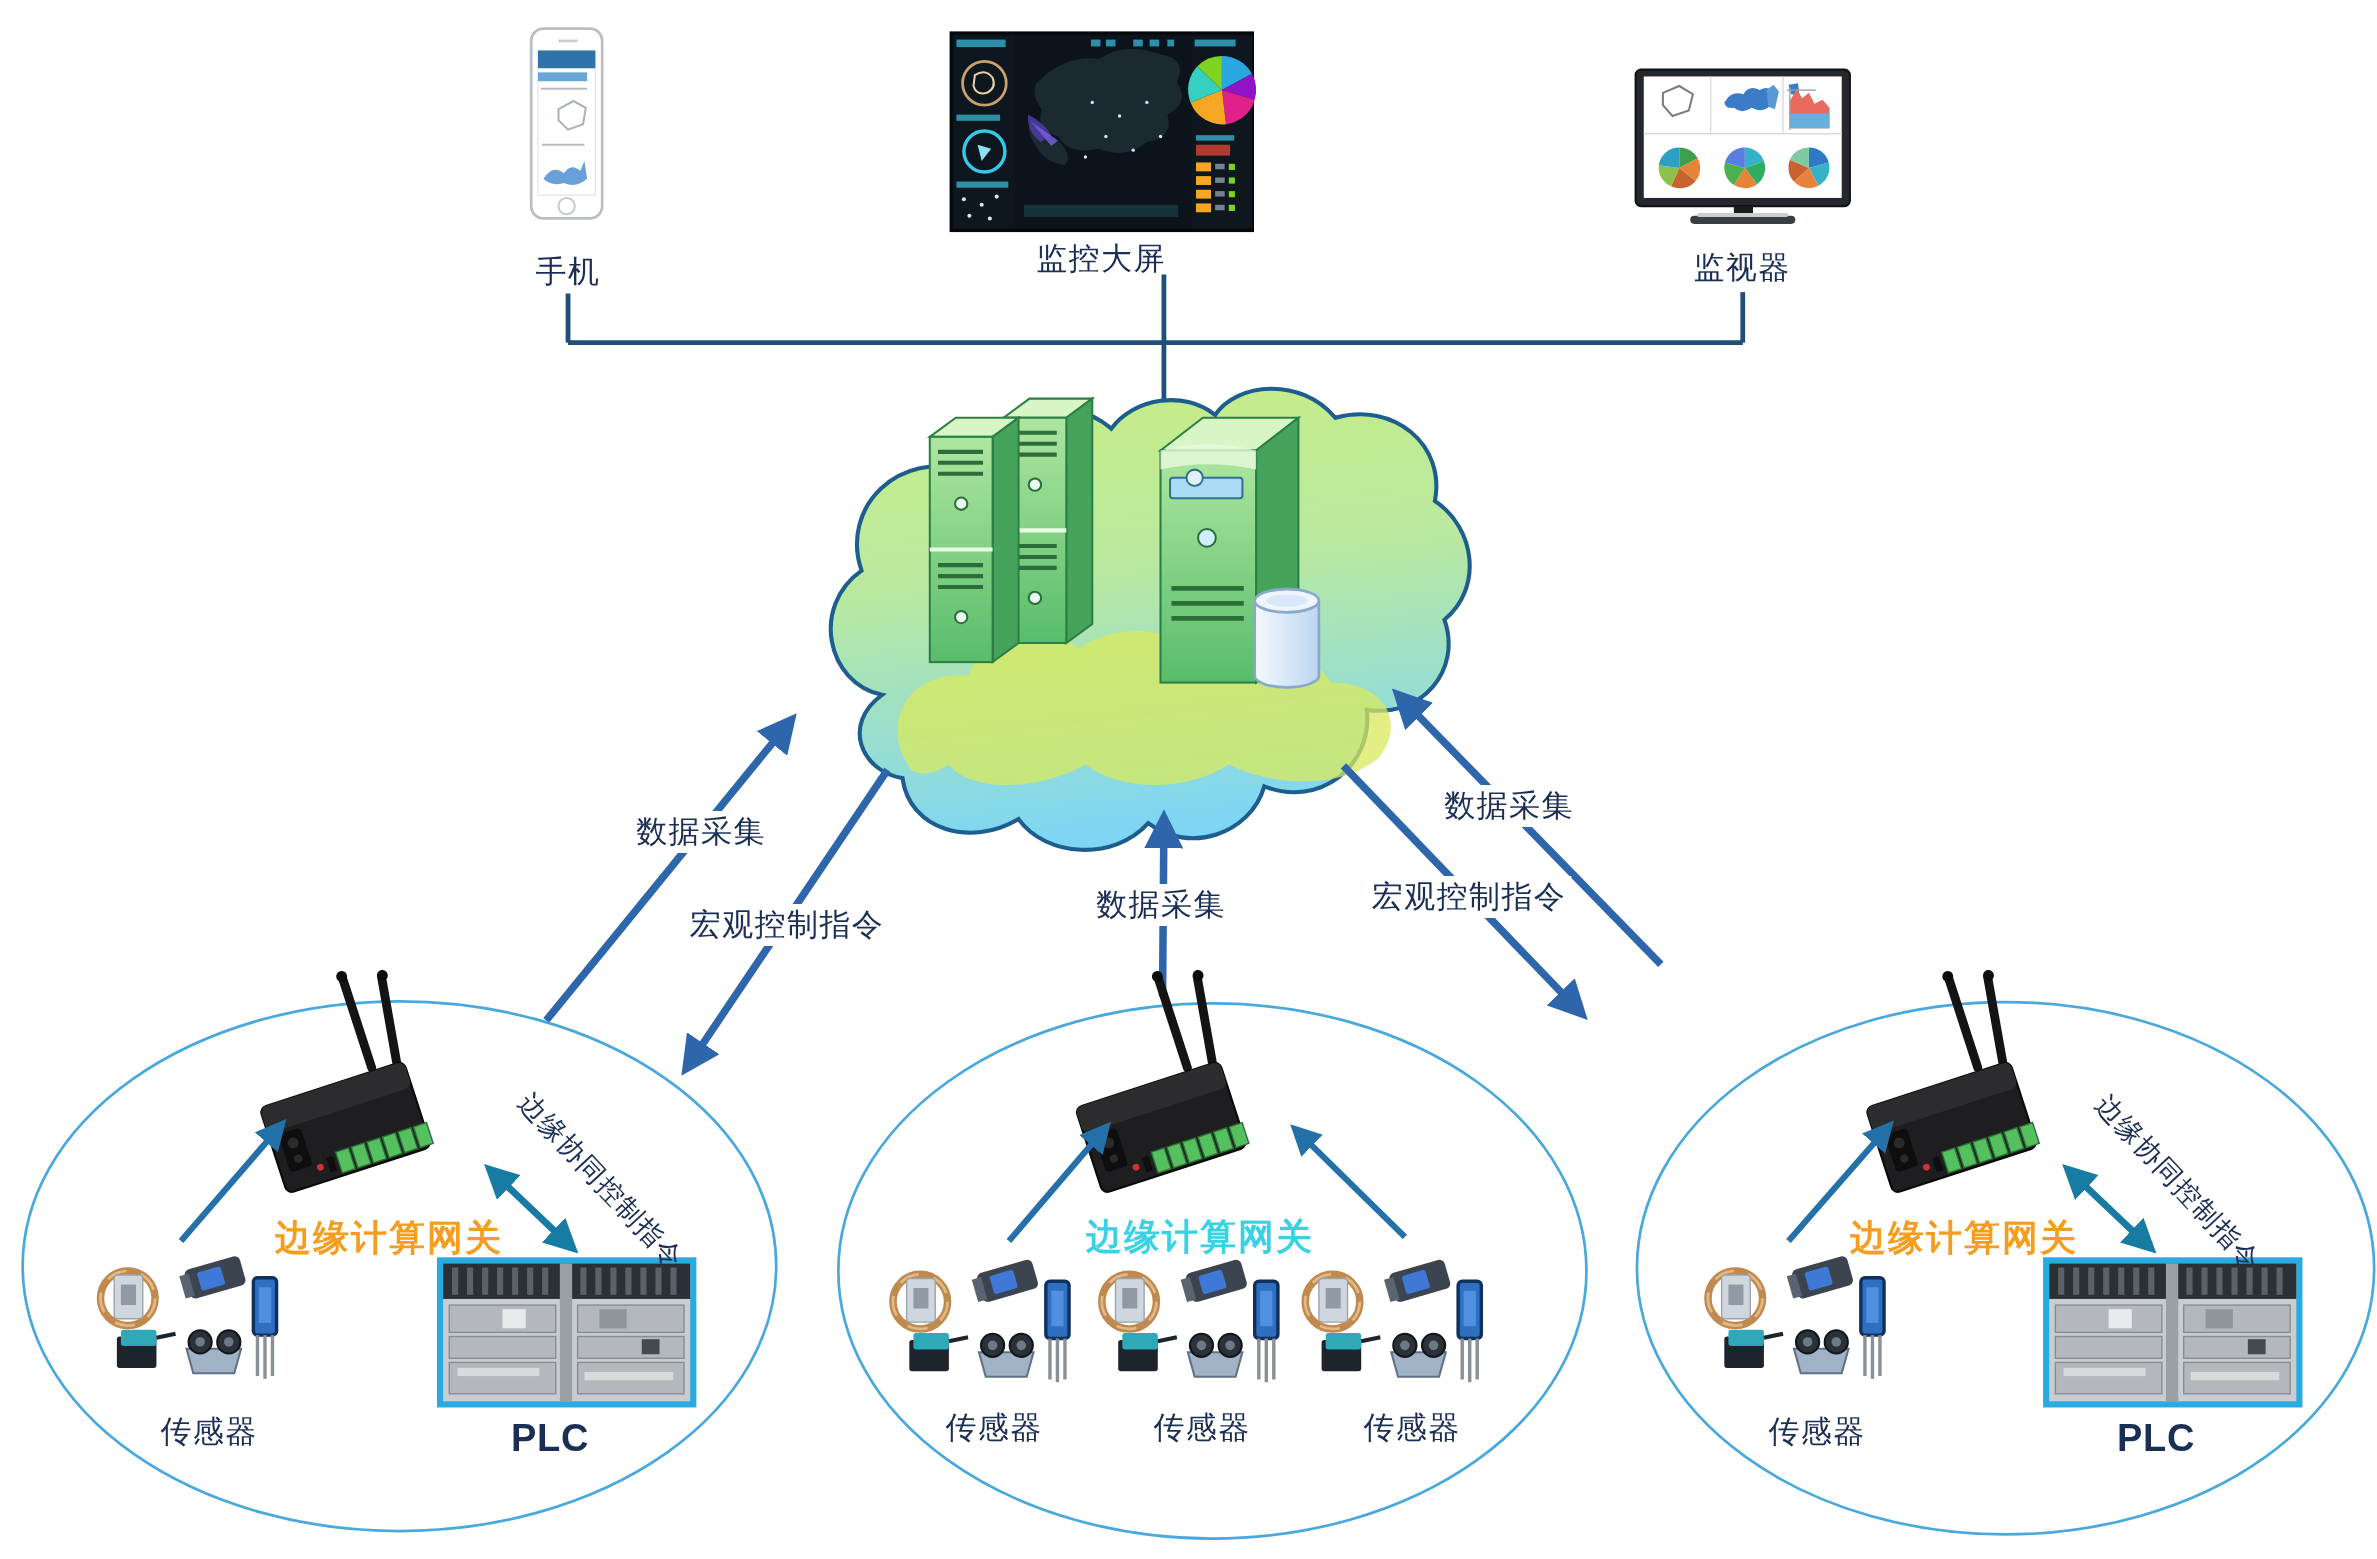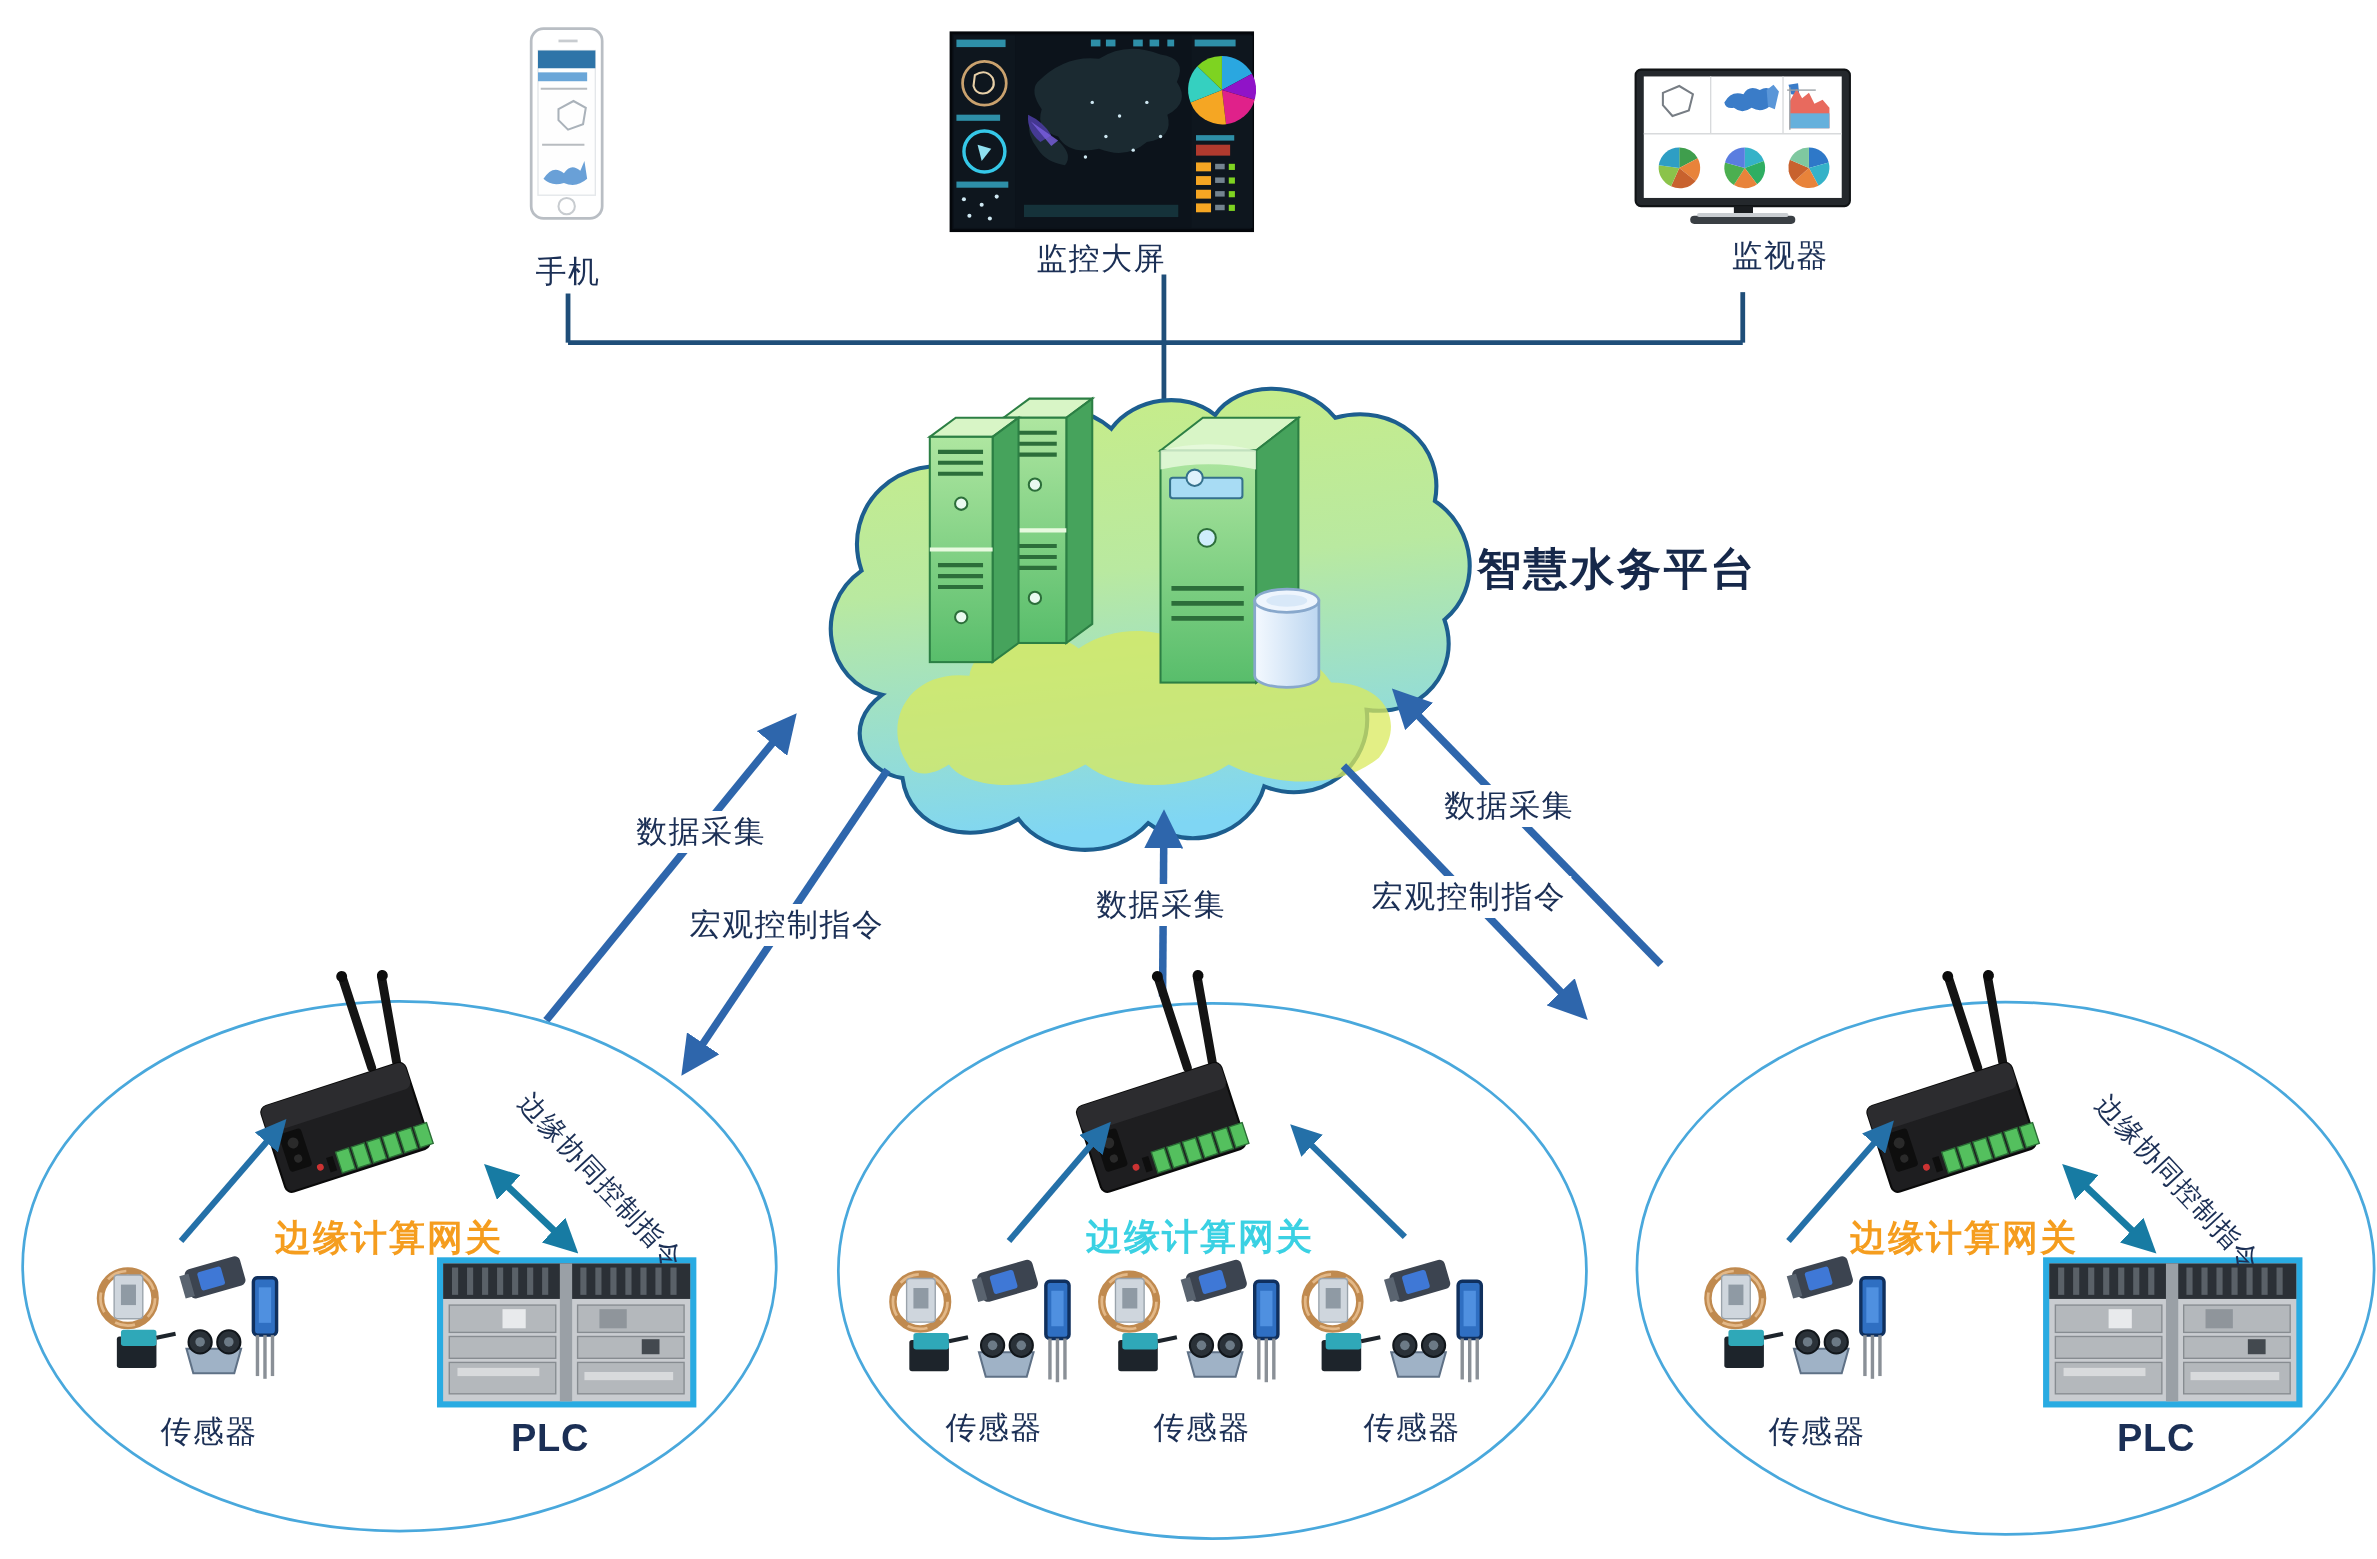--- a/index.html
+++ b/index.html
@@ -364,23 +364,22 @@
     <use href="#gatewayDev" transform="translate(2858,1652)"></use>
     <use href="#sensorCluster" transform="translate(2650,1930)"></use>
     <line x1="2620" y1="1818" x2="2767" y2="1650" stroke="#2470a8" stroke-width="9" marker-end="url(#ah-steel)"></line>
     <line x1="3030" y1="1714" x2="3150" y2="1828" stroke="#177ba3" stroke-width="10" marker-start="url(#ah-teal)" marker-end="url(#ah-teal)"></line>
     <use href="#plcBox" transform="translate(2993,1842)"></use>
   </g>
 </svg>
 
 <div class="lbl" style="left:568px;top:262px;margin-top:10px;">手机</div>
 <div class="lbl" style="left:1101px;top:259px;text-align:right;">监控大屏</div>
-<div class="lbl" style="left:1742px;top:256px;margin-left:38px;">监视器</div>
-
-<div class="lbl title" style="left:1617px;top:569px;">智慧水务平台</div>
+<div class="lbl" style="left:1742px;top:268px;">监视器</div>
+
 
 <div class="lbl flow" style="left:701px;top:832px;">数据采集</div>
 <div class="lbl flow" style="left:787px;top:925px;">宏观控制指令</div>
 <div class="lbl flow" style="left:1161px;top:905px;">数据采集</div>
 <div class="lbl flow" style="left:1509px;top:806px;">数据采集</div>
 <div class="lbl flow" style="left:1469px;top:897px;">宏观控制指令</div>
 
 <div class="lbl gw" style="left: 389px; top: 1238px; color: rgb(245, 157, 30);">边缘计算网关</div>
 <div class="lbl gw" style="left: 1200px; top: 1237px; color: rgb(58, 209, 227);">边缘计算网关</div>
 <div class="lbl gw" style="left: 1964px; top: 1238px; color: rgb(245, 157, 30);">边缘计算网关</div>

